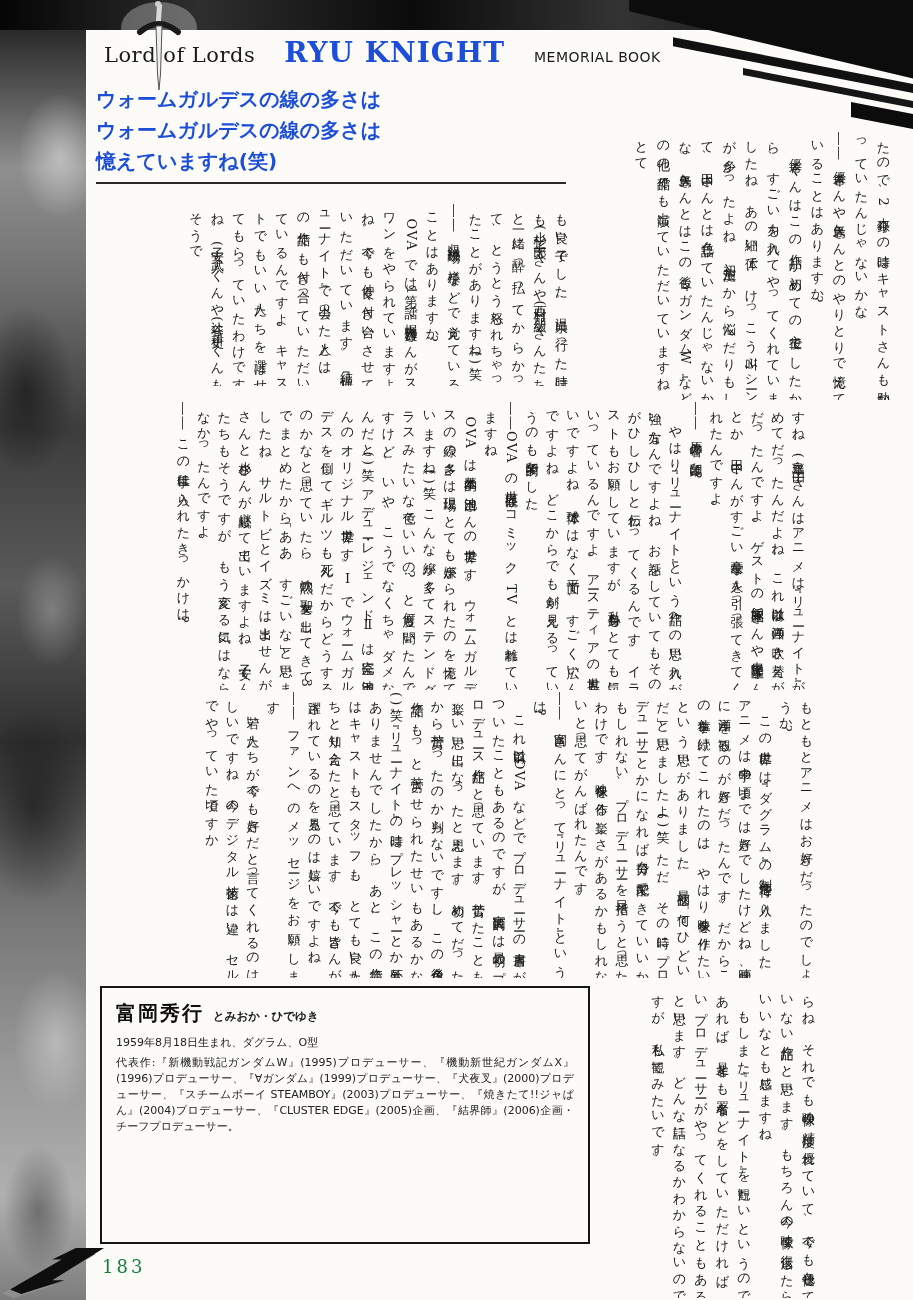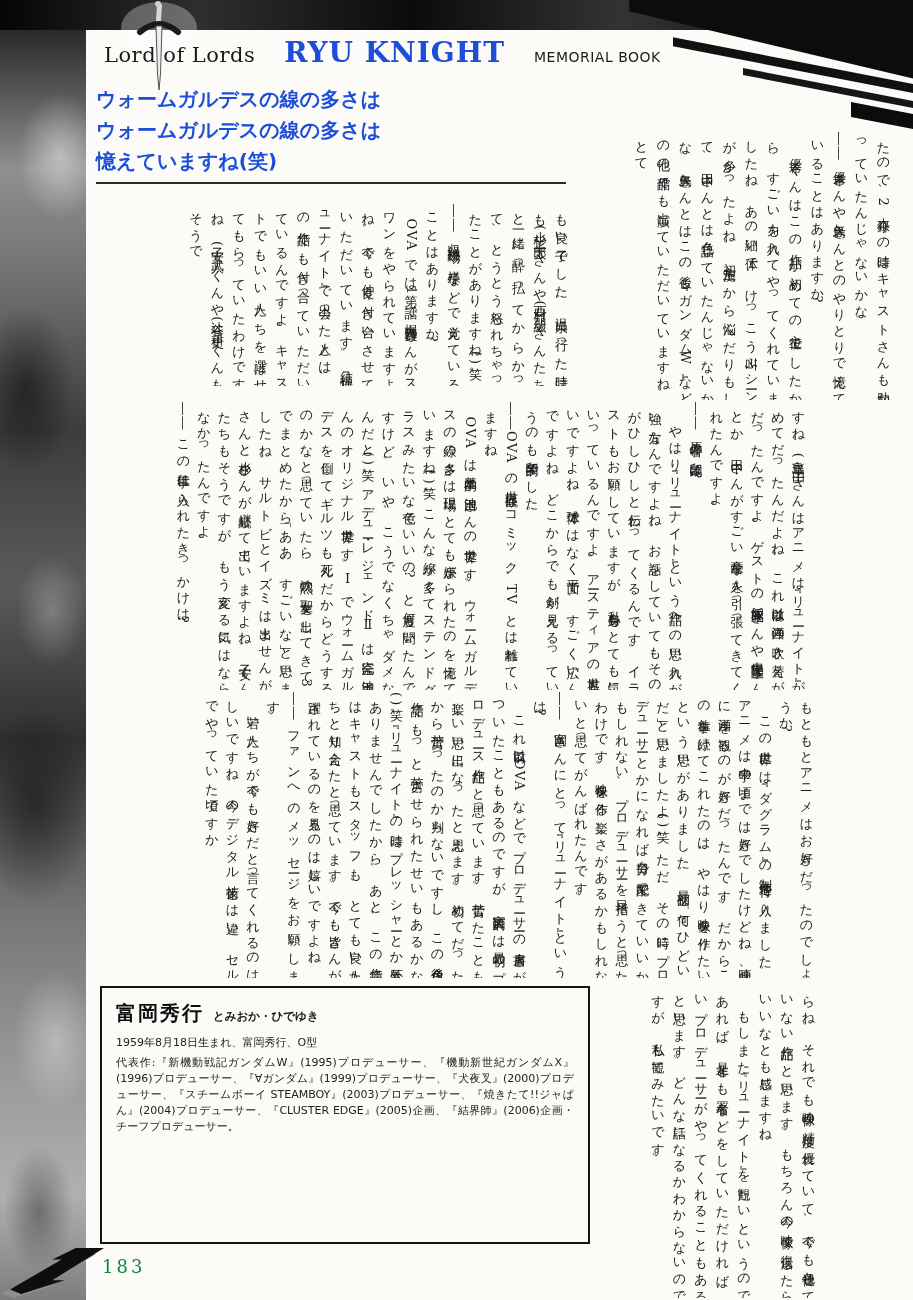--- a/index.html
+++ b/index.html
@@ -125,21 +125,21 @@
 ――ファンへのメッセージをお願いします。
 　若い人たちが今でも好きだと言ってくれるのは嬉しいですね。今のデジタル技術とは違い、セルでやっていた頃ですか</div>
   <div class="vtext band4">らね。それでも映像の精度は優れていて、今でも色褪せていない作品だと思います。もちろん今の映像で復活したらいいなとも感じますね。
 　もしまた『リューナイト』を観たいというのであれば、是非とも署名などをしていただければ、若いプロデューサーがやってくれることもあると思います。どんな話になるかわからないのですが、私も観てみたいです。</div>
 
   <div class="profile-box">
     <div class="profile-head">
       <span class="profile-name">富岡秀行</span>
       <span class="profile-kana">とみおか・ひでゆき</span>
     </div>
-    <p>1959年8月18日生まれ、富岡秀行、O型</p>
+    <p>1959年8月18日生まれ、ダグラム、O型</p>
     <p>代表作:『新機動戦記ガンダムW』(1995)プロデューサー、『機動新世紀ガンダムX』(1996)プロデューサー、『∀ガンダム』(1999)プロデューサー、『犬夜叉』(2000)プロデューサー、『スチームボーイ STEAMBOY』(2003)プロデューサー、『焼きたて!!ジャぱん』(2004)プロデューサー、『CLUSTER EDGE』(2005)企画、『結界師』(2006)企画・チーフプロデューサー。</p>
   </div>
 
   <div class="footer-arrows">
     <div class="fa-gray"></div>
     <div class="fa-black"></div>
   </div>
   <div class="page-number">183</div>
 
 </div>

